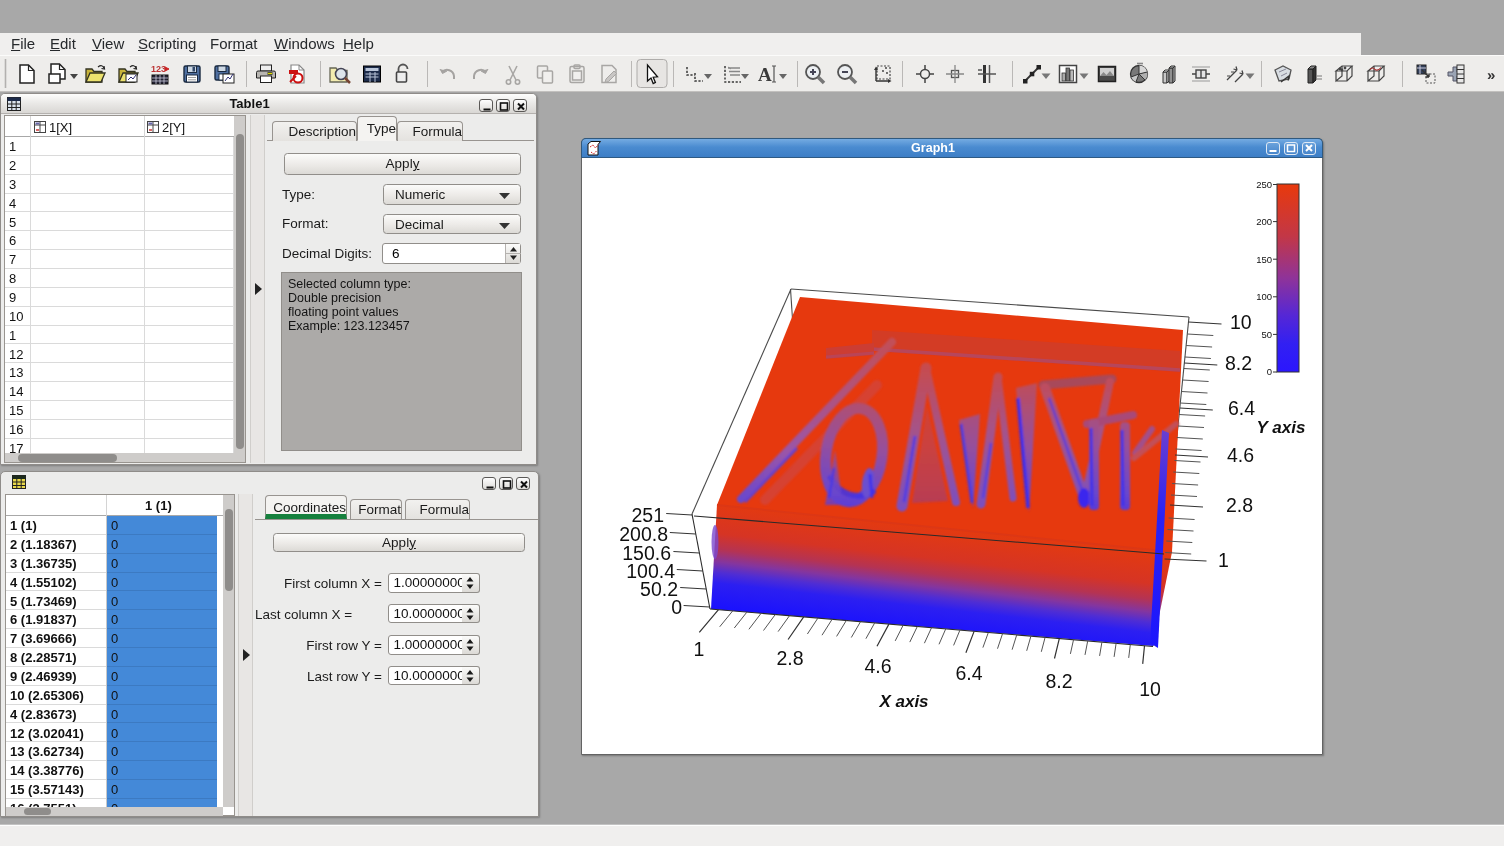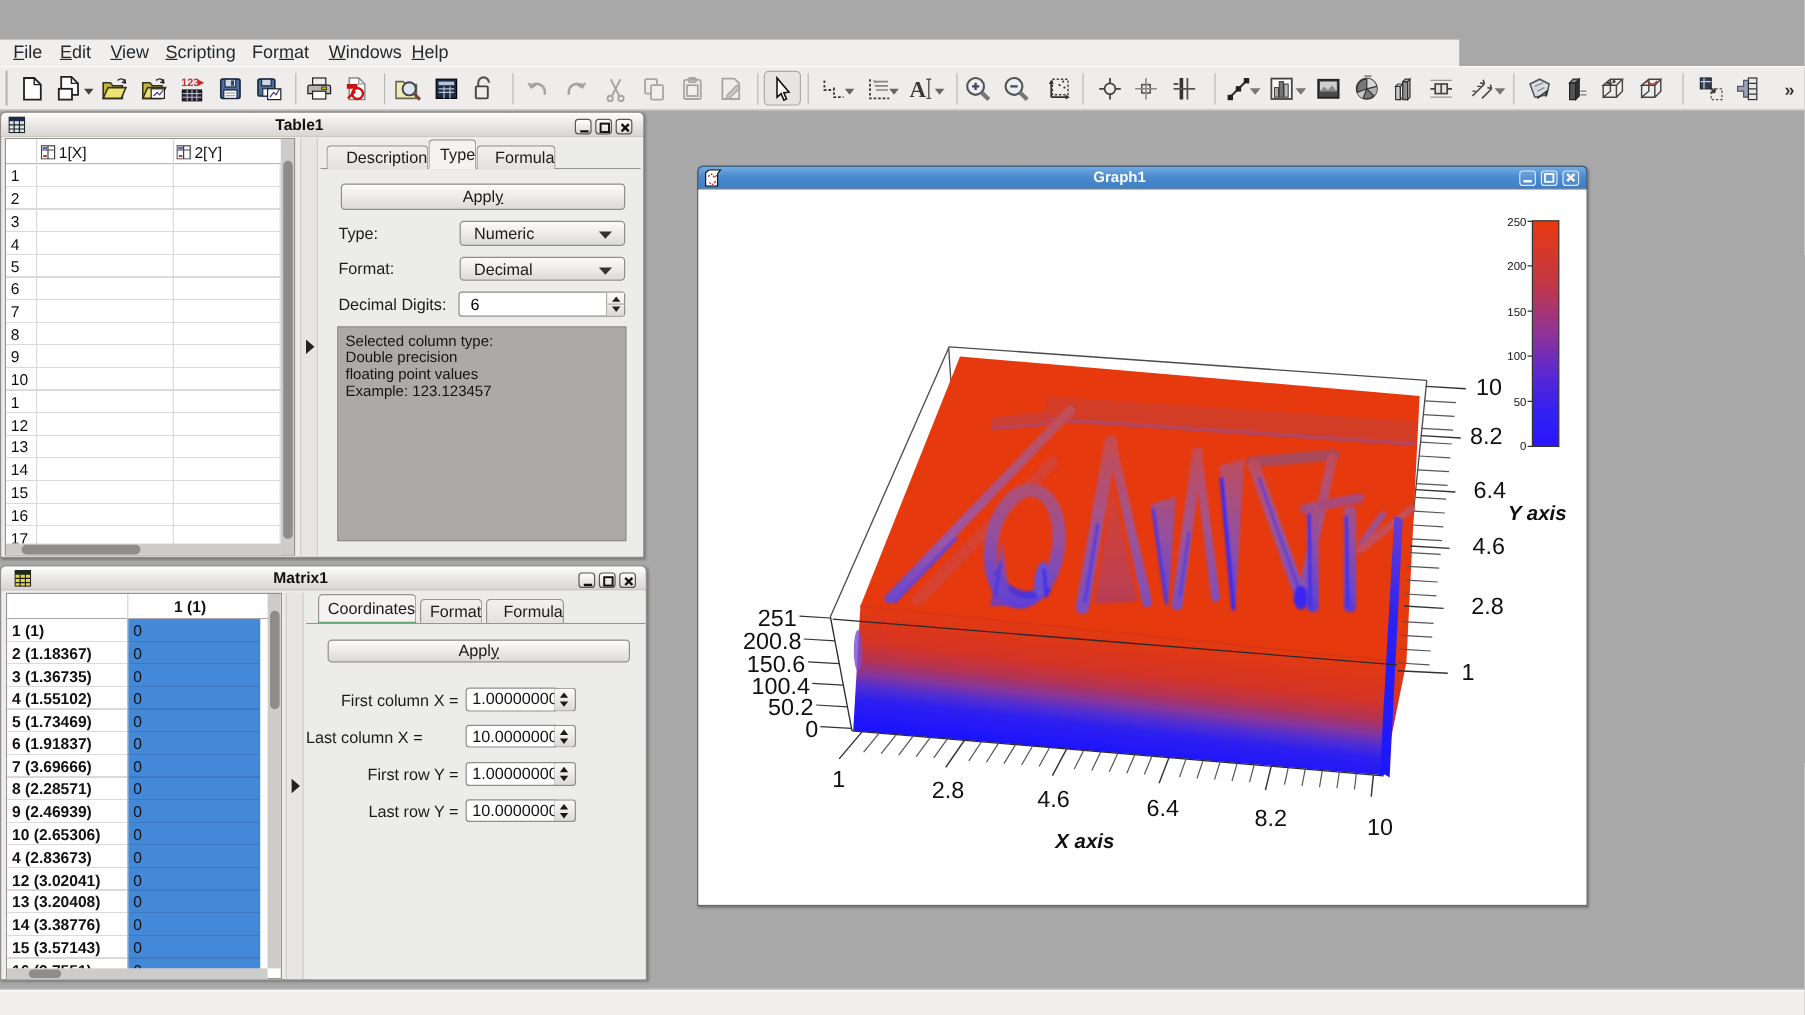--- a/index.html
+++ b/index.html
@@ -1,21 +1,21 @@
 <!DOCTYPE html>
 <html><head>
 <meta charset="utf-8">
 <style>
 *{margin:0;padding:0;box-sizing:border-box}
 body{font-family:"Liberation Sans",sans-serif;}
 #page{position:relative;width:1504px;height:846px;background:#a8a8a8;overflow:hidden;font-family:"Liberation Sans",sans-serif;}
 .abs{position:absolute}
 #titlebar{left:0;top:0;width:1504px;height:33px;background:linear-gradient(#35393c,#2c3033);border-bottom:1px solid #1e2225;color:#fff;font-weight:bold;font-size:13.5px;text-align:center;line-height:32px}
 #titlebar .x{position:absolute;right:10px;top:0;color:#e8e8e8;font-size:15px;font-weight:normal}
-#menubar{left:0;top:33px;width:1216px;height:22px;background:#f0efee;font-size:15px;color:#26292c}
+#menubar{left:0;top:33px;width:1361px;height:22px;background:#f0efee;font-size:15px;color:#26292c}
 .mi{position:absolute;top:2px}
 #toolbar{left:0;top:55px;width:1504px;height:37px;background:#eeedeb;border-top:1px solid #fbfbfa;border-bottom:1px solid #c2c0be}
 #statusbar{left:0;top:824px;width:1504px;height:22px;background:#f0efee;border-top:1px solid #c2c2c2;box-shadow:inset 0 1px 0 #fdfdfd}
 .win{background:#ececeb;border:1px solid #8f8c89;border-radius:5px 5px 0 0;box-shadow:1px 1px 2px rgba(0,0,0,.25)}
 .wtb{position:absolute;left:0;top:0;right:0;height:20px;background:linear-gradient(#fdfdfc,#e9e8e6 50%,#d9d7d4);border-bottom:1px solid #b4b1ae;border-radius:4px 4px 0 0;text-align:center;font-size:13px;font-weight:bold;color:#111;line-height:19px;padding-right:38px}
 .wbtn{position:absolute;width:14px;height:13px;border:1px solid #5a5856;border-radius:3px;background:linear-gradient(#fefefe,#dddbd8);}
 .wbtn svg{position:absolute;left:0;top:0}
 .sunk{background:#fff;border:1px solid #98948f}
 .tab{position:absolute;border:1px solid #989490;border-bottom:none;border-radius:4px 4px 0 0;background:linear-gradient(#f2f1ef,#e4e2df);text-align:right;font-size:13.5px;color:#1b1b1b}
 .tab.on{background:#f4f3f1;}
@@ -411,21 +411,20 @@
     <div class="abs" style="left:381px;top:148.5px;width:139px;height:21px;background:#fff;border:1px solid #918e8a;border-radius:3px;font-size:13.5px;line-height:19px"><span style="margin-left:9px">6</span>
       <div class="abs" style="right:0;top:0;width:15px;height:19px;border-left:1px solid #b5b2af;background:linear-gradient(#fbfbfa,#dcdad6)"><svg width="15" height="19">
             <path d="M7.5,3 l3.5,4.5 h-7 z" fill="#222"></path>
             <path d="M7.5,16 l3.5,-4.5 h-7 z" fill="#222"></path>
             <path d="M0,9.5 h15" stroke="#b5b2af"></path>
           </svg></div>
     </div>
     <div class="abs" style="left:280px;top:178px;width:241px;height:179px;background:#acaaa8;border:1px solid #918e8a;font-size:12.5px;color:#141414;line-height:14px;padding:4px 0 0 6px">Selected column type:<br>Double precision<br>floating point values<br>Example: 123.123457</div>
   </div>
   <div class="abs win" style="left:0;top:471px;width:539px;height:346px">
-    <div class="wtb">Matrix1</div>
     <svg width="14" height="14" style="position:absolute;left:11px;top:3px">
         <rect x="0.5" y="0.5" width="13" height="13" fill="#e8d84a" stroke="#222"></rect>
         <rect x="0.5" y="0.5" width="13" height="3.5" fill="#1c2b1c"></rect>
         <path d="M0.5,7 h13 M0.5,10.5 h13 M4.8,4 v10 M9.2,4 v10" stroke="#222" stroke-width="1"></path>
       </svg>
     <div class="wbtn" style="left:481px;top:5px">
         <svg width="14" height="13">
           <path d="M3.5,9.5 h7" stroke="#111" stroke-width="2"></path>
         </svg>
       </div>
@@ -472,21 +471,21 @@
         <div class="rnum bold" style="left:9px;top:178.2px">8 (2.28571)</div>
         <div class="rnum" style="left:110px;top:178.2px">0</div>
         <div class="rnum bold" style="left:9px;top:197.0px">9 (2.46939)</div>
         <div class="rnum" style="left:110px;top:197.0px">0</div>
         <div class="rnum bold" style="left:9px;top:215.8px">10 (2.65306)</div>
         <div class="rnum" style="left:110px;top:215.8px">0</div>
         <div class="rnum bold" style="left:9px;top:234.7px">4 (2.83673)</div>
         <div class="rnum" style="left:110px;top:234.7px">0</div>
         <div class="rnum bold" style="left:9px;top:253.6px">12 (3.02041)</div>
         <div class="rnum" style="left:110px;top:253.6px">0</div>
-        <div class="rnum bold" style="left:9px;top:272.4px">13 (3.20408)</div>
+        <div class="rnum bold" style="left:9px;top:272.4px">13 (3.62734)</div>
         <div class="rnum" style="left:110px;top:272.4px">0</div>
         <div class="rnum bold" style="left:9px;top:291.2px">14 (3.38776)</div>
         <div class="rnum" style="left:110px;top:291.2px">0</div>
         <div class="rnum bold" style="left:9px;top:310.1px">15 (3.57143)</div>
         <div class="rnum" style="left:110px;top:310.1px">0</div>
         <div class="rnum bold" style="left:9px;top:328.9px">16 (3.7551)</div>
         <div class="rnum" style="left:110px;top:328.9px">0</div>
       </div>
 
     <div class="abs" style="left:222px;top:23px;width:11px;height:312px;background:#ceccca"></div>
@@ -497,21 +496,21 @@
 
     <div class="abs" style="left:237px;top:22px;width:15px;height:322px;background:#e8e6e4;border-left:1px solid #d0cecb;border-right:1px solid #d0cecb"></div>
     <svg width="9" height="12" style="position:absolute;left:241px;top:177px">
         <path d="M1,0 L8,6 L1,12 z" fill="#222"></path>
       </svg>
 
     <div class="abs" style="left:254px;top:22px;width:283px;height:322px;background:#ececeb"></div>
     <svg width="283" height="1" style="position:absolute;left:254px;top:46.5px">
         <path d="M0,0.5 H283" stroke="#989490"></path>
       </svg>
-    <div class="tab on" style="left:264px;top:22.5px;width:82px;height:24px;line-height:23px;border-bottom:1px solid #15803d">Coordinates</div>
+    <div class="tab on" style="left:264px;top:22.5px;width:82px;height:24px;line-height:23px;border-bottom:5px solid #15803d">Coordinates</div>
     <div class="tab" style="left:349px;top:27px;width:52px;height:19.5px;line-height:19px">Format</div>
     <div class="tab" style="left:404px;top:27px;width:65px;height:19.5px;line-height:19px">Formula</div>
     <div class="btn" style="left:272px;top:60.5px;width:252px;height:19.5px;line-height:18px">Appl<u>y</u></div>
     <div class="lbl" style="left:254px;top:104px;width:127px;text-align:right">First column X =</div>
     <div class="lbl" style="left:254px;top:134.5px;width:127px;">Last column X =</div>
     <div class="lbl" style="left:254px;top:166px;width:127px;text-align:right">First row Y =</div>
     <div class="lbl" style="left:254px;top:196.5px;width:127px;text-align:right">Last row Y =</div>
     <div class="abs spinf" style="left:386.5px;top:101px">1.000000000</div>
     <div class="abs spinb" style="left:461px;top:101px">
         <svg width="17" height="18">

